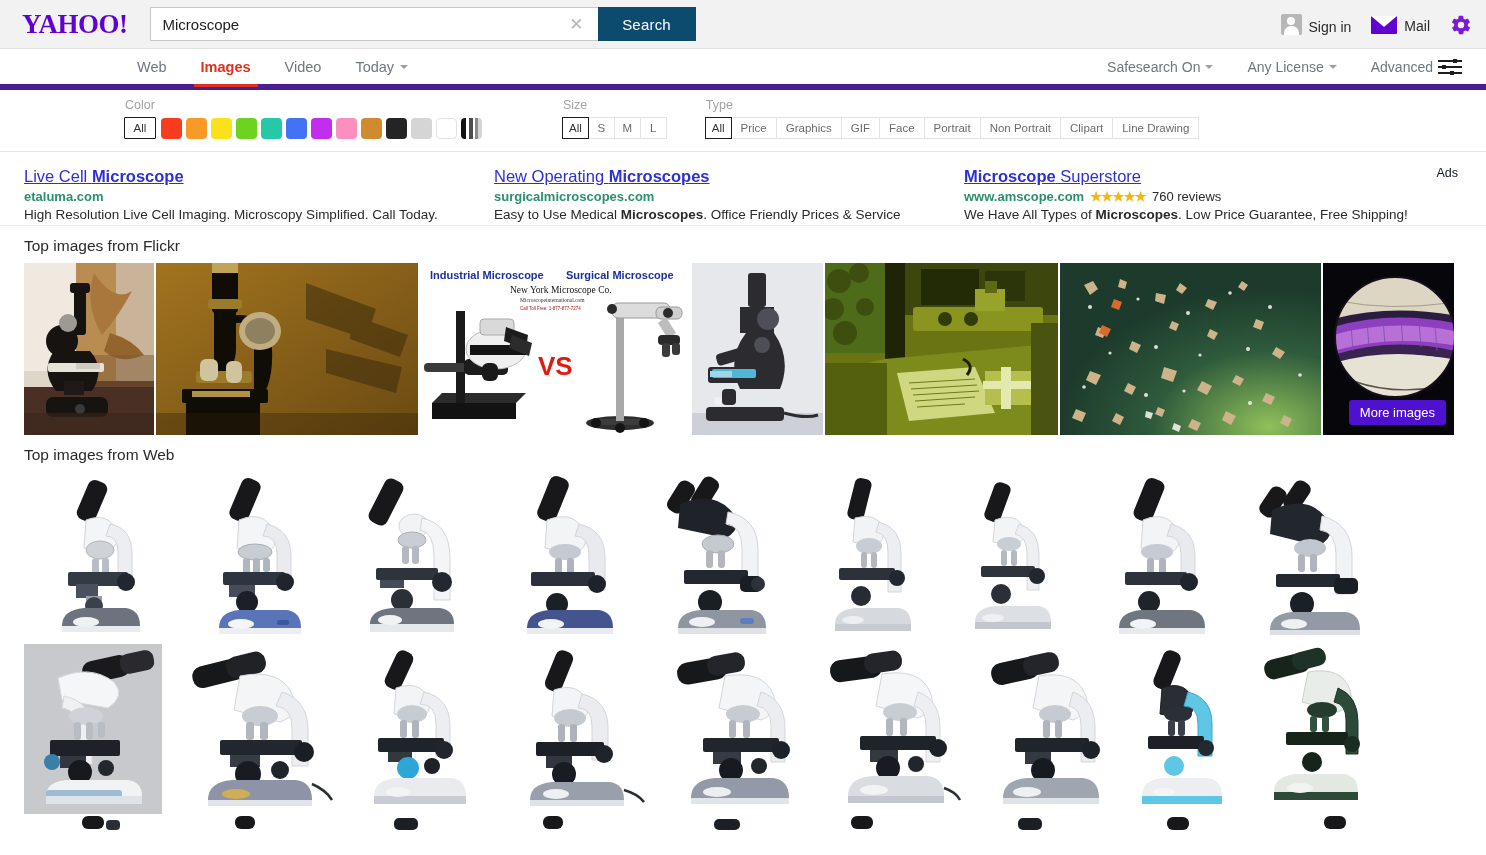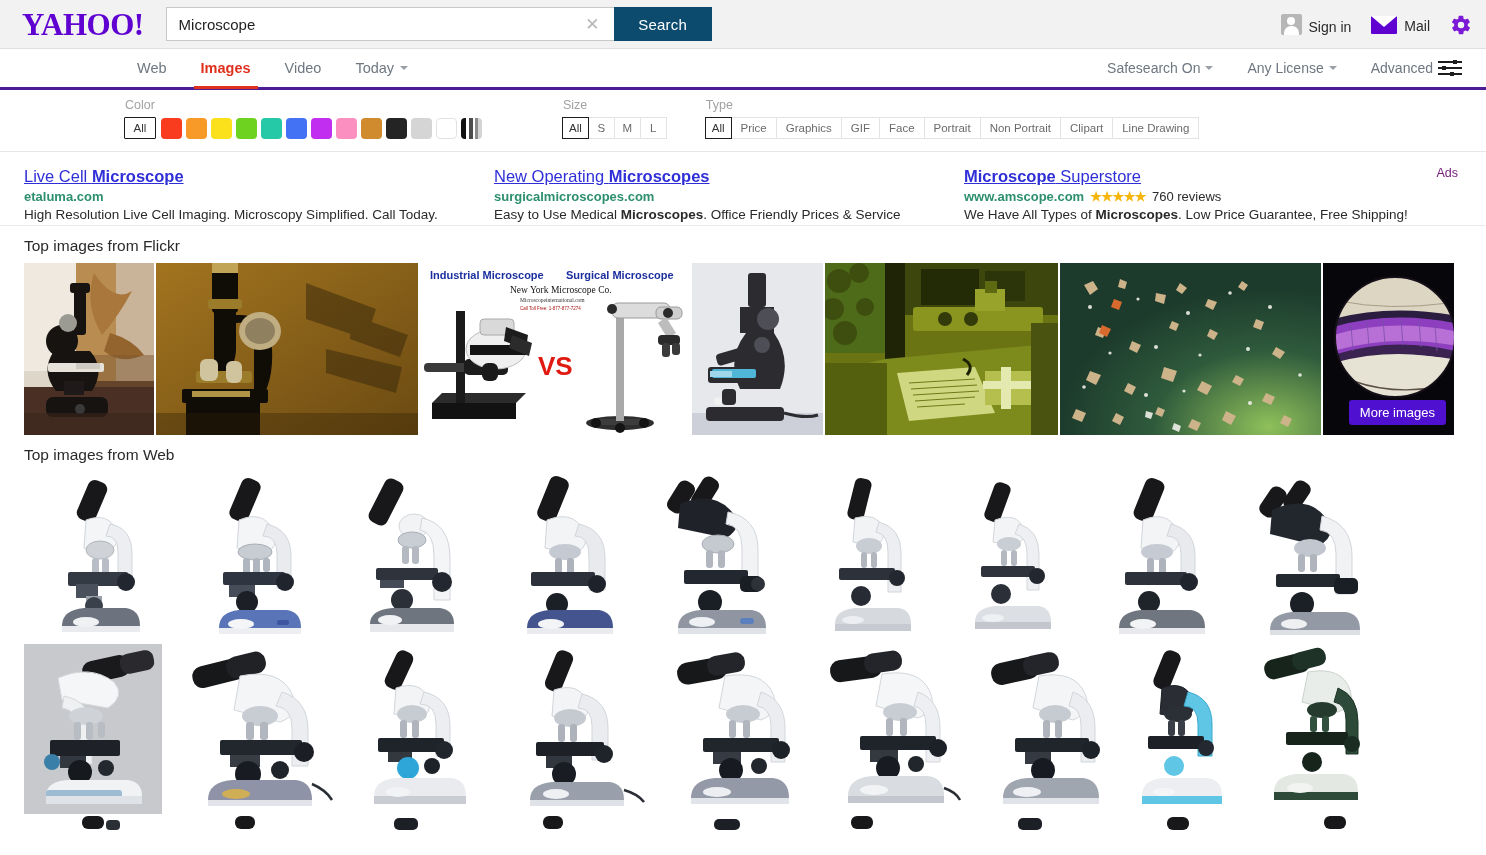--- a/index.html
+++ b/index.html
@@ -17,21 +17,21 @@
     height: 49px;
     background: #f2f2f2;
     border-bottom: 1px solid #e0e0e0;
     display: flex;
     align-items: center;
     padding: 0 14px;
     position: relative;
   }
   .yahoo-logo {
     font-family: "Liberation Serif", serif;
-    font-size: 31px;
+    font-size: 27px;
     font-weight: bold;
     color: #5f01d1;
     letter-spacing: -0.5px;
     margin-left: 8px;
     margin-right: 22px;
     cursor: pointer;
     line-height: 1;
   }
   .search-wrap {
     display: flex;
@@ -135,21 +135,21 @@
   }
   .gear-icon {
     width: 22px; height: 22px;
     cursor: pointer;
   }
 
   
   .nav {
     height: 41px;
     background: #fff;
-    border-bottom: 3px solid #4c1d95;
+    border-bottom: 6px solid #4c1d95;
     display: flex;
     align-items: center;
     position: relative;
     padding: 0 24px;
   }
   .nav-tabs { display: flex; margin-left: 96px; height: 41px; }
   .nav-tab {
     padding: 0 17px;
     height: 41px;
     display: flex;
@@ -287,21 +287,21 @@
     gap: 6px;
   }
   .ad-desc { font-size: 13.5px; color: #2a2a2a; line-height: 1.35; }
   .ad-desc b { font-weight: bold; }
   .stars { color: #f5b50a; font-size: 13px; letter-spacing: -0.5px; }
   .reviews { color: #2a2a2a; font-weight: normal; font-size: 13px; }
   .ads-label {
     position: absolute;
     right: 28px; top: 14px;
     font-size: 12.5px;
-    color: #701a75;
+    color: #0f172a;
   }
 
   
   .section-title {
     font-size: 15.5px;
     color: #2a2a2a;
     padding: 11px 24px 8px 24px;
   }
   .flickr-strip {
     display: flex;

